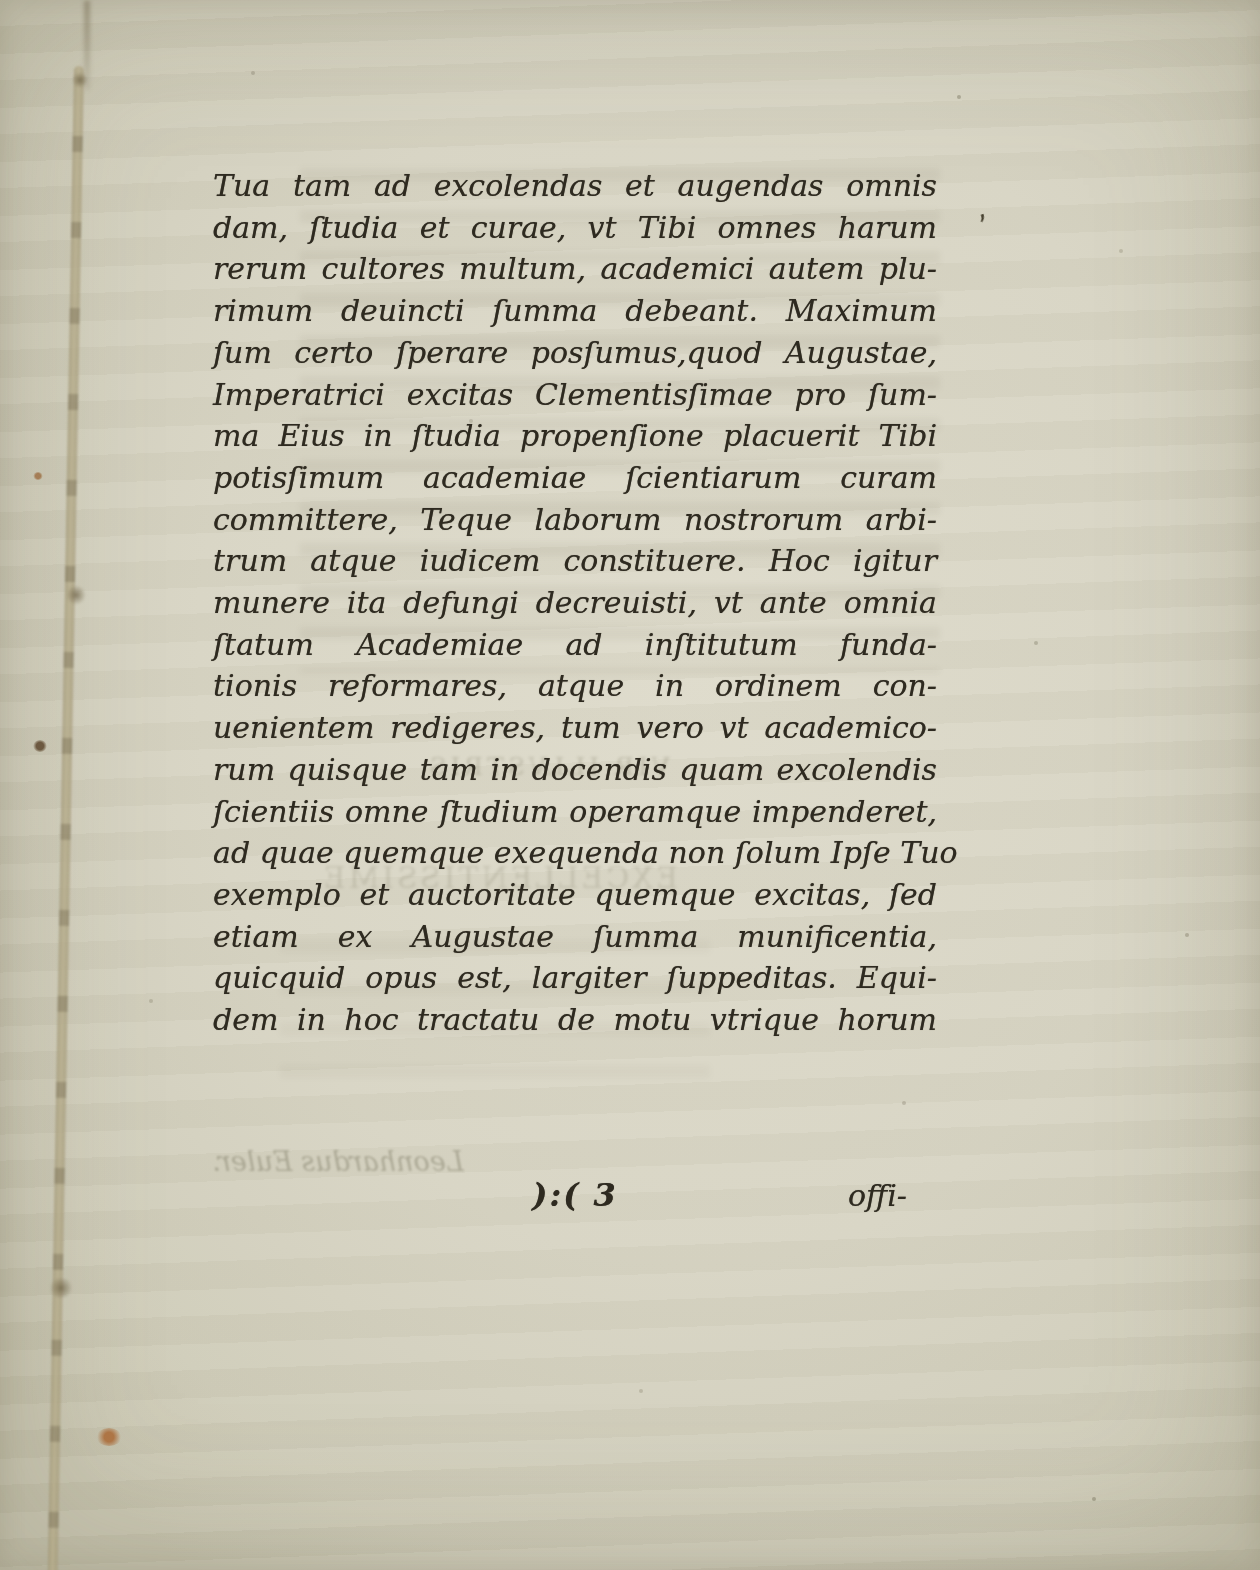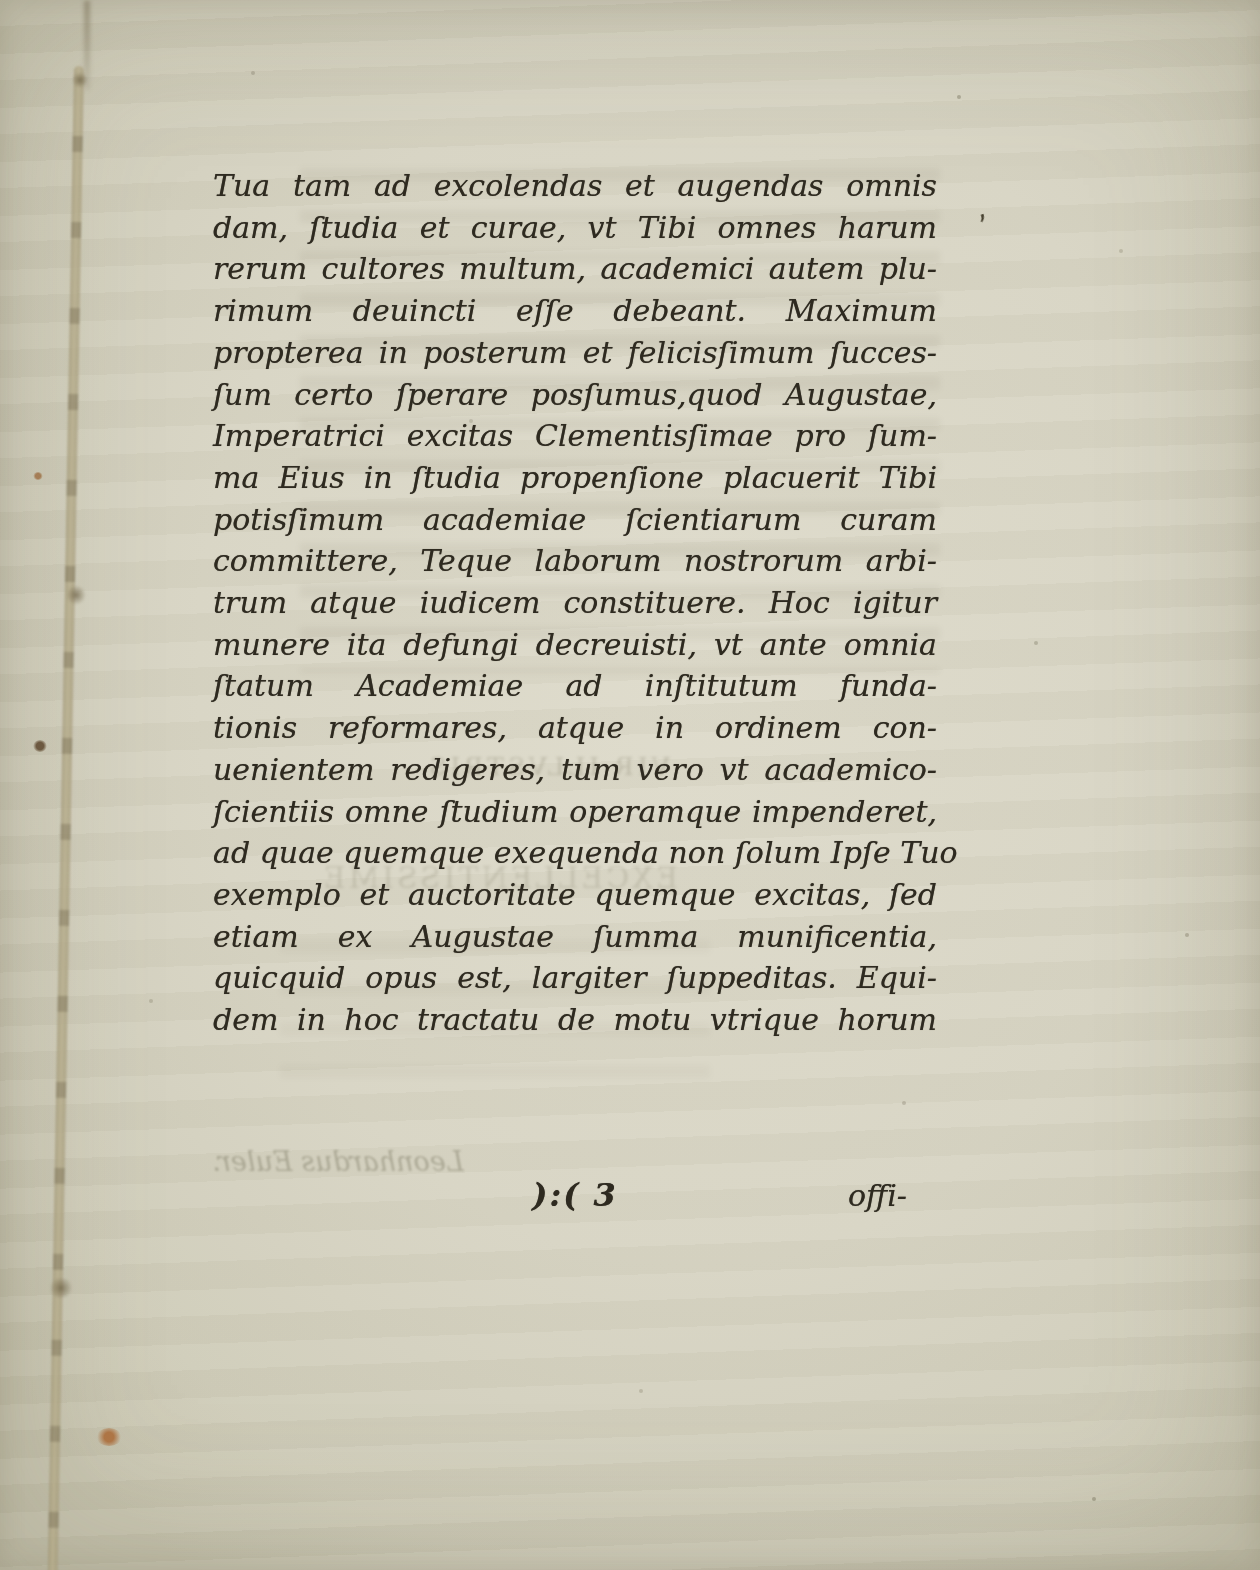--- a/index.html
+++ b/index.html
@@ -168,32 +168,32 @@
   <div class="ghost-band ghost-band-lower"></div>
 
   <div class="showthrough st-title-1">VIR ILLVSTRIS</div>
   <div class="showthrough st-title-2">EXCELLENTISSIME</div>
   <div class="showthrough st-name">Leonhardus Euler.</div>
 
   <div class="textblock" id="textblock">
       <div class="line">Tua tam ad excolendas et augendas omnis</div>
       <div class="line">dam, ſtudia et curae, vt Tibi omnes harum</div>
       <div class="line">rerum cultores multum, academici autem plu-</div>
-      <div class="line">rimum deuincti eſſe debeant. Maximum</div>
-      <div class="line">propterea in posterum et felicisſimum ſucces-</div>
+      <div class="line">rimum deuincti ſumma debeant. Maximum</div>
       <div class="line">ſum certo ſperare posſumus,quod Augustae,</div>
       <div class="line">Imperatrici excitas Clementisſimae pro ſum-</div>
       <div class="line">ma Eius in ſtudia propenſione placuerit Tibi</div>
       <div class="line">potisſimum academiae ſcientiarum curam</div>
       <div class="line">committere, Teque laborum nostrorum arbi-</div>
       <div class="line">trum atque iudicem constituere. Hoc igitur</div>
       <div class="line">munere ita defungi decreuisti, vt ante omnia</div>
       <div class="line">ſtatum Academiae ad inſtitutum funda-</div>
       <div class="line">tionis reformares, atque in ordinem con-</div>
       <div class="line">uenientem redigeres, tum vero vt academico-</div>
+      <div class="line">rum quisque tam in docendis quam excolendis</div>
       <div class="line">ſcientiis omne ſtudium operamque impenderet,</div>
       <div class="line">ad quae quemque exequenda non ſolum Ipſe Tuo</div>
       <div class="line">exemplo et auctoritate quemque excitas, ſed</div>
       <div class="line">etiam ex Augustae ſumma munificentia,</div>
       <div class="line">quicquid opus est, largiter ſuppeditas. Equi-</div>
       <div class="line">dem in hoc tractatu de motu vtrique horum</div>
     </div>
 
   <div class="footer-row">
     <div class="signature">):( 3</div>

